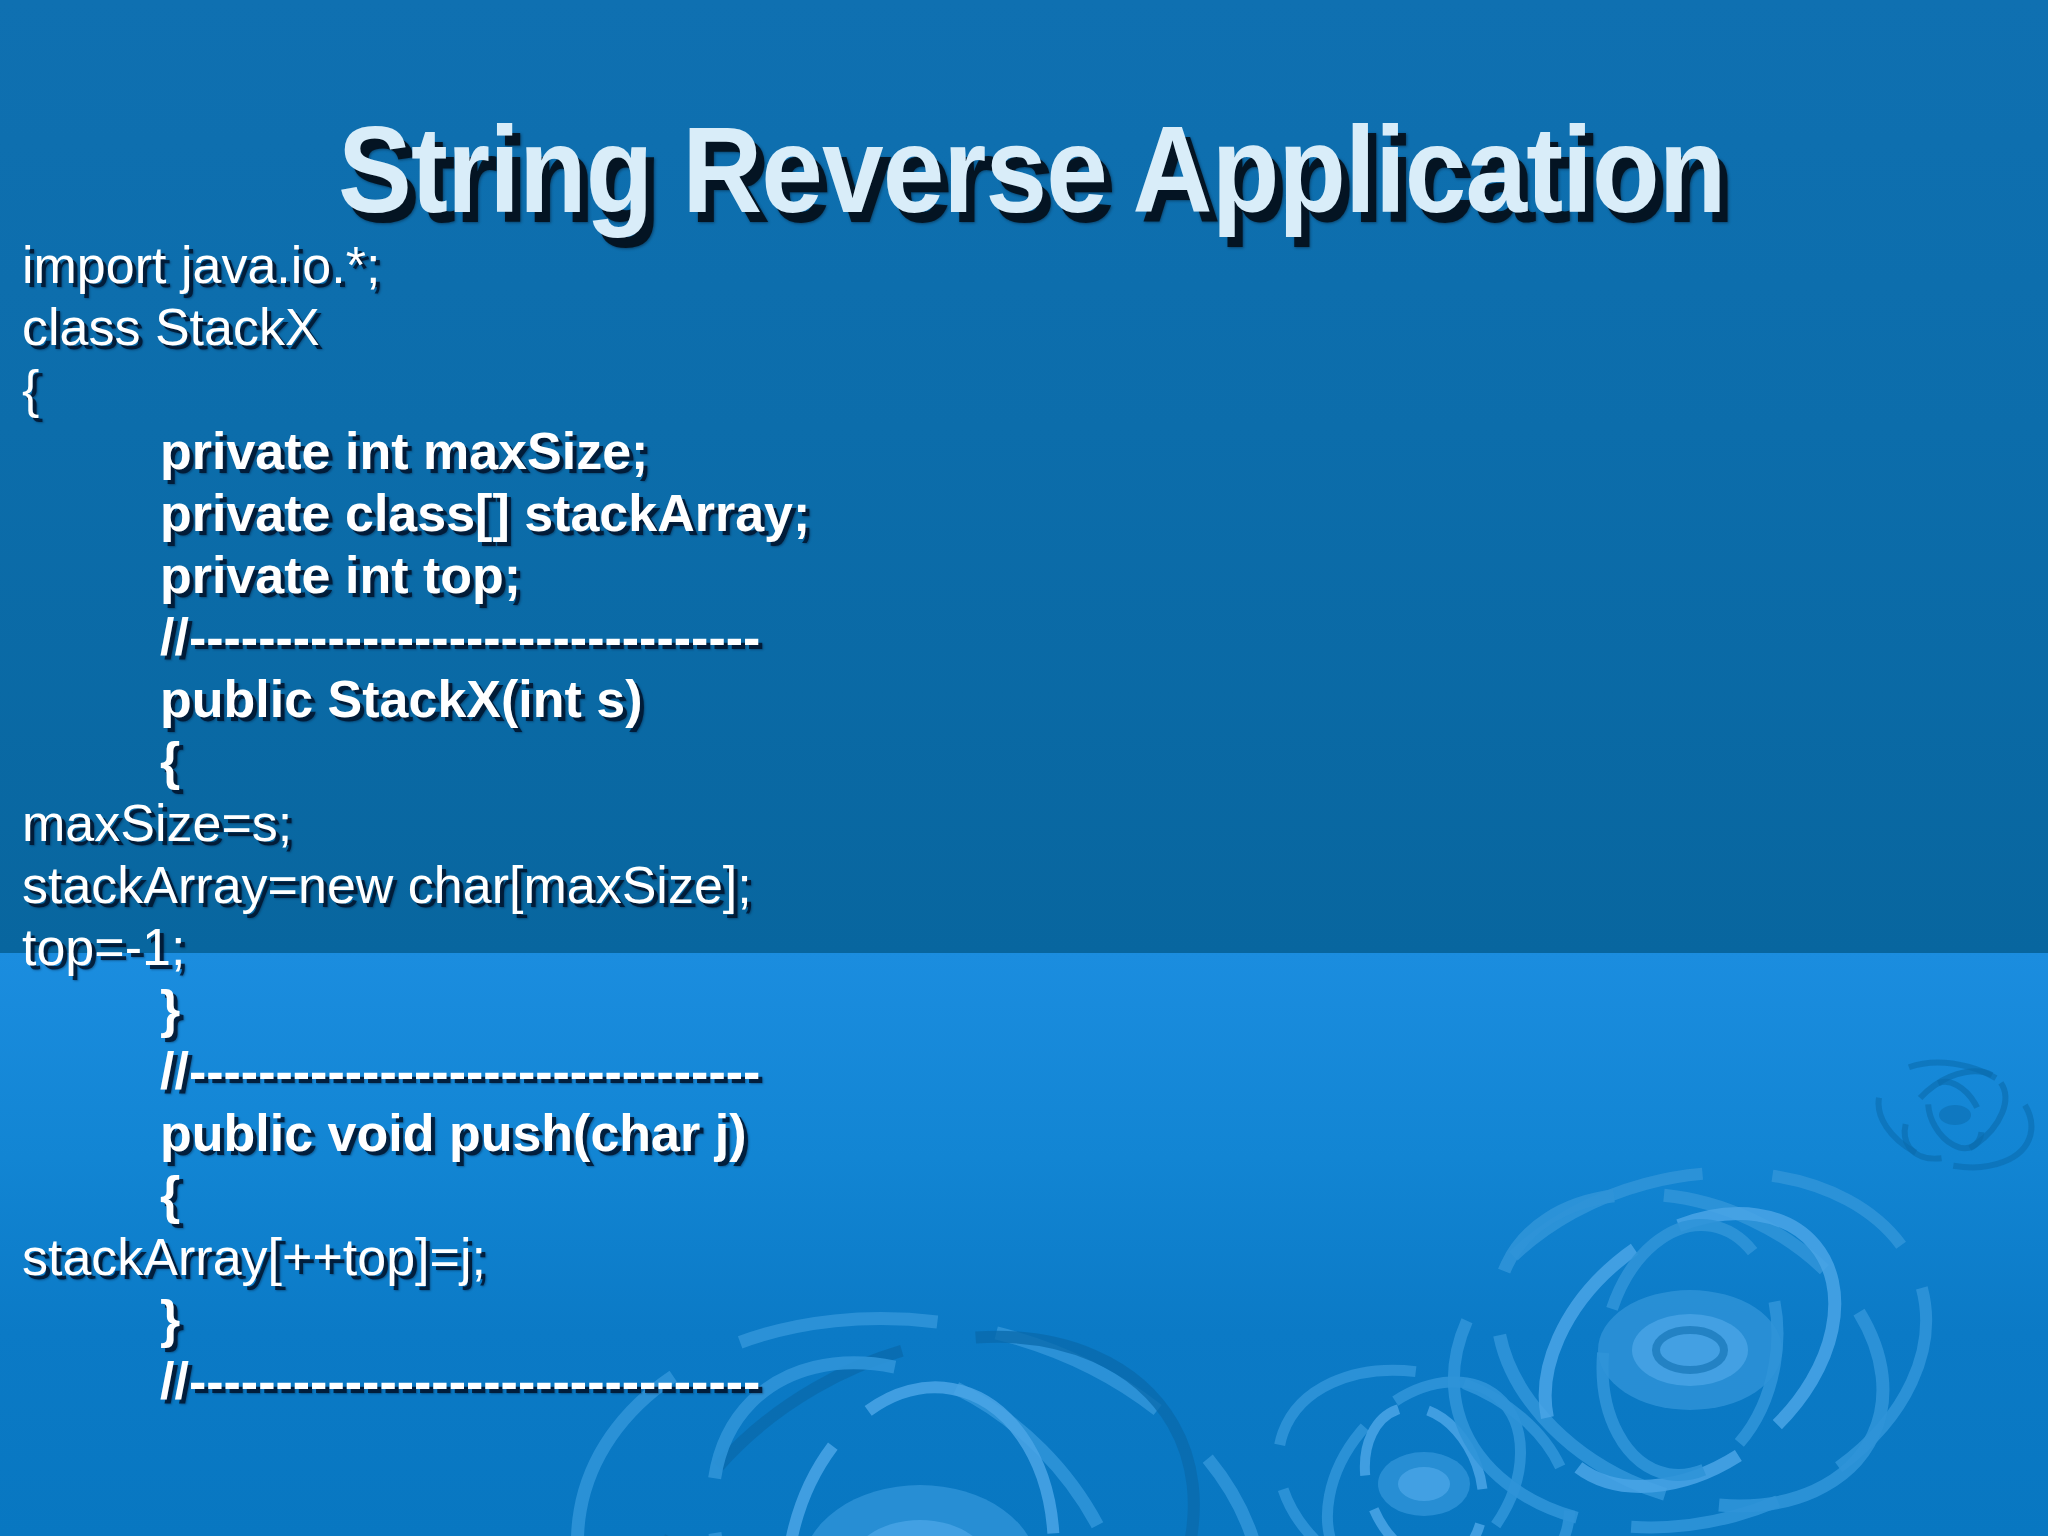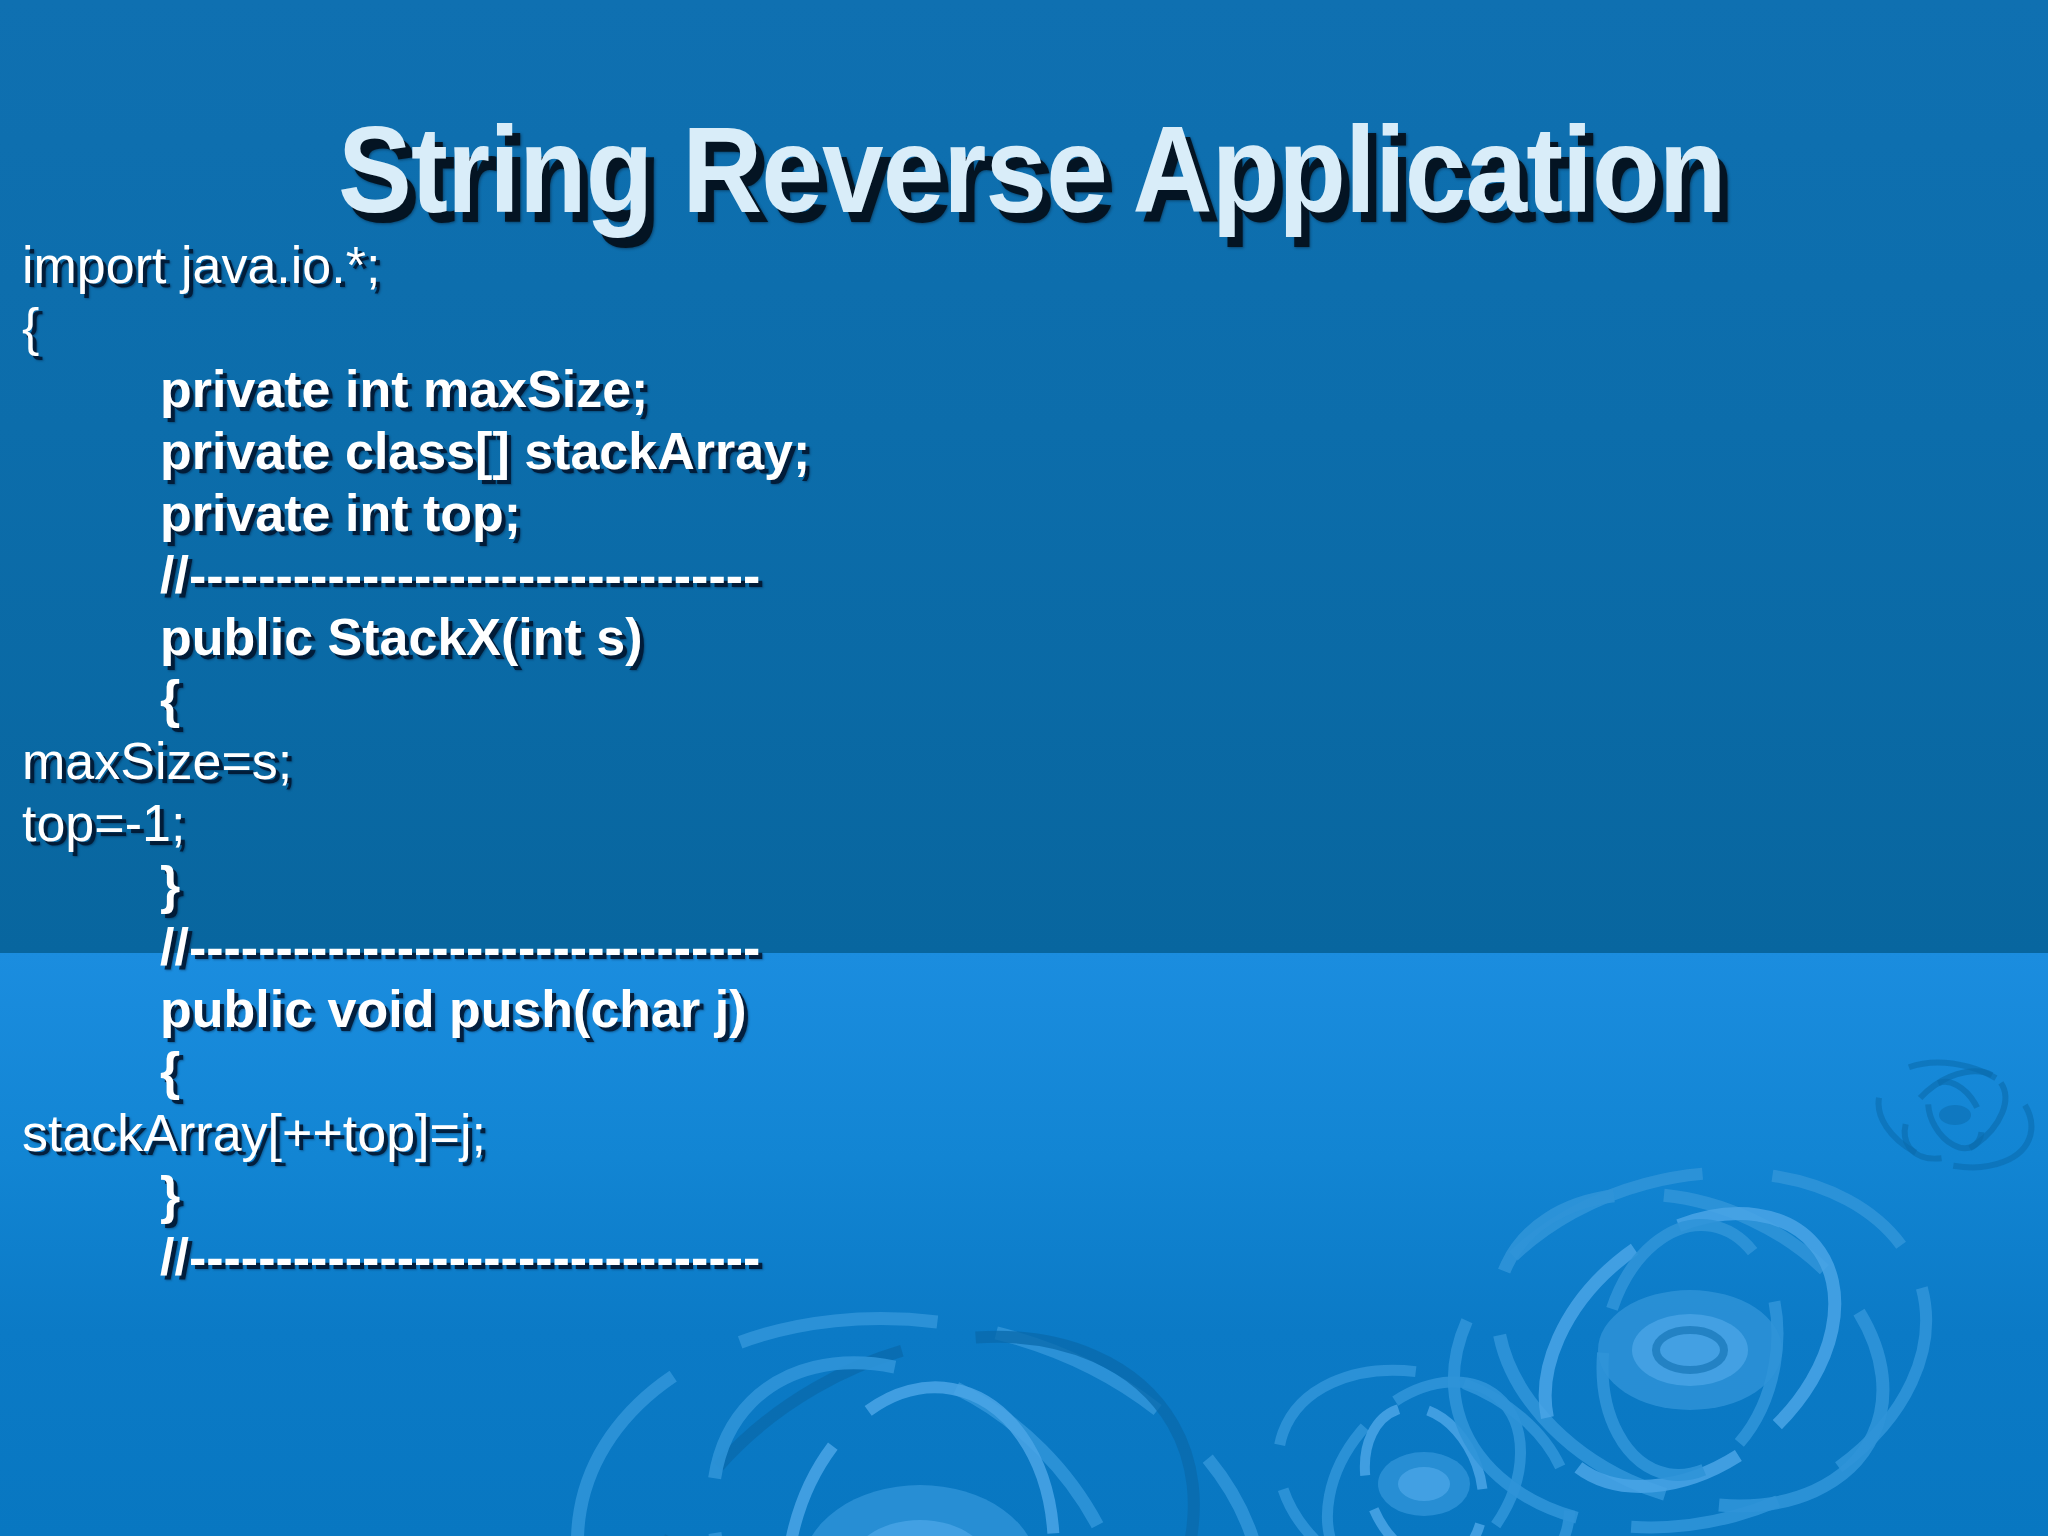--- a/index.html
+++ b/index.html
@@ -124,28 +124,30 @@
       </g>
     </svg>
   </div>
 
   <div class="slide-title-wrap">
     <h1 class="slide-title">String Reverse Application</h1>
   </div>
 
   <div class="code-block">
       <div class="code-line i0">import java.io.*;</div>
+      <div class="code-line i0">class StackX</div>
       <div class="code-line i0">{</div>
       <div class="code-line i1">private int maxSize;</div>
       <div class="code-line i1">private class[] stackArray;</div>
       <div class="code-line i1">private int top;</div>
       <div class="code-line i1">//---------------------------------</div>
       <div class="code-line i1">public StackX(int s)</div>
       <div class="code-line i1">{</div>
       <div class="code-line i2">maxSize=s;</div>
+      <div class="code-line i2">stackArray=new char[maxSize];</div>
       <div class="code-line i2">top=-1;</div>
       <div class="code-line i1">}</div>
       <div class="code-line i1">//---------------------------------</div>
       <div class="code-line i1">public void push(char j)</div>
       <div class="code-line i1">{</div>
       <div class="code-line i2">stackArray[++top]=j;</div>
       <div class="code-line i1">}</div>
       <div class="code-line i1">//---------------------------------</div>
     </div>
 

